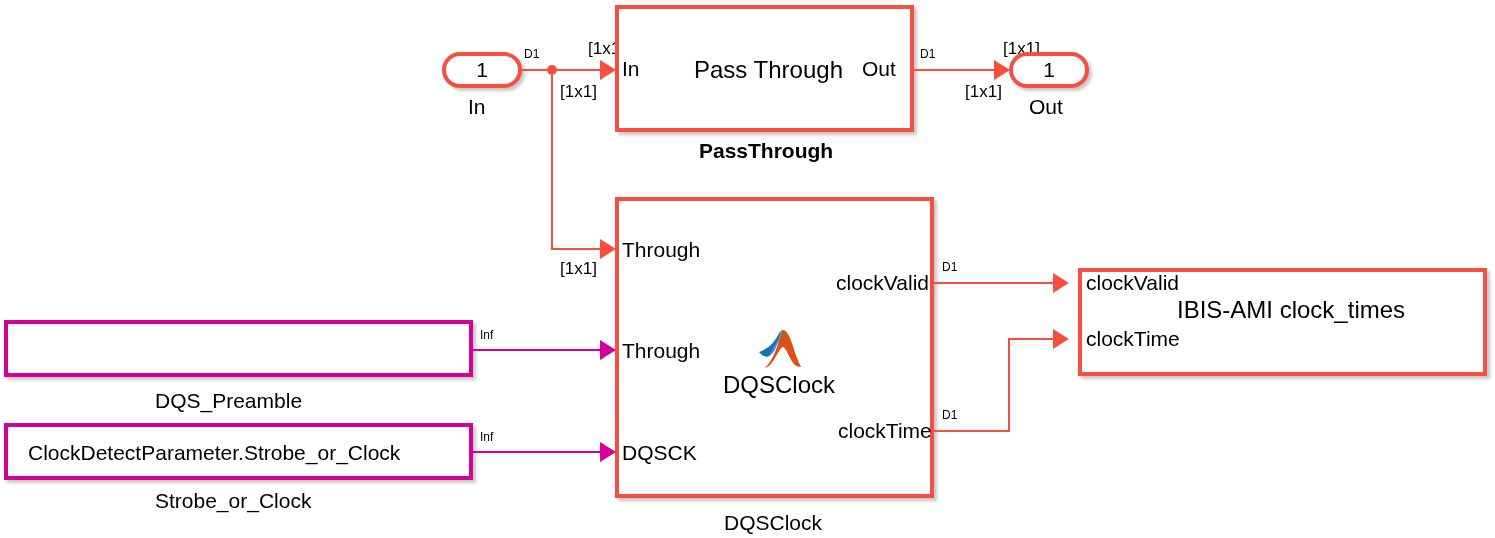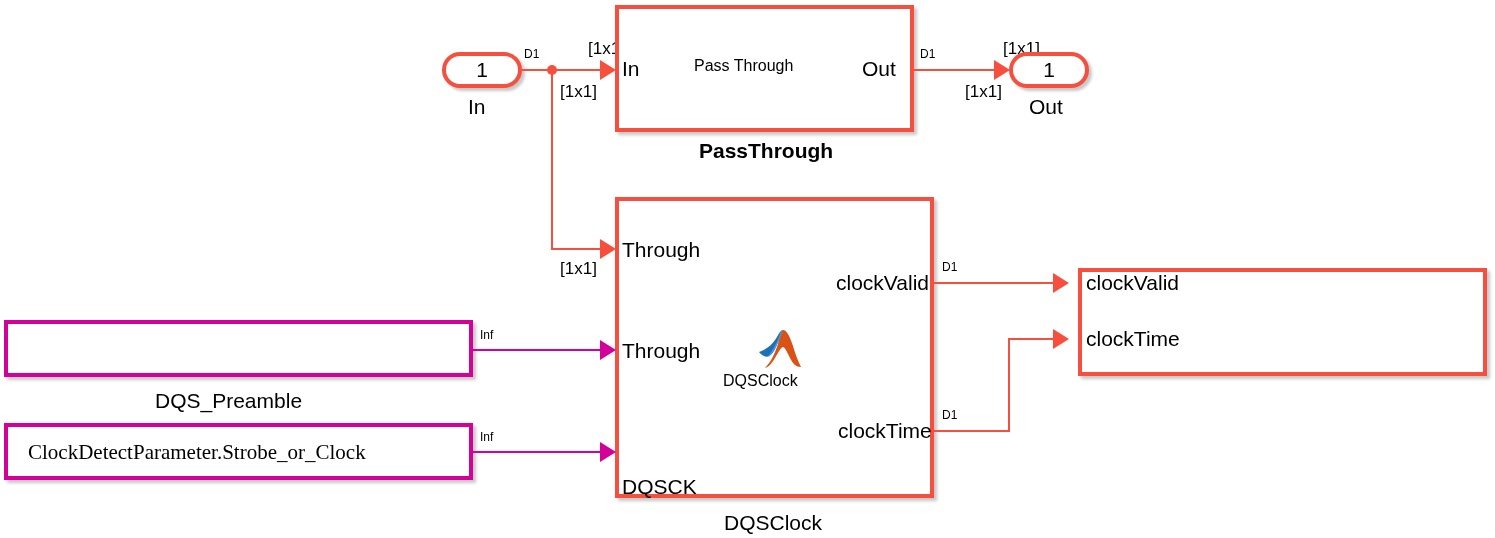--- a/index.html
+++ b/index.html
@@ -46,21 +46,21 @@
 
   
   .lbl {
     position: absolute;
     color: #000000;
     white-space: nowrap;
     line-height: 1;
   }
   .lbl-blockname { font-size: 21px; }
   .lbl-portname  { font-size: 21px; }
-  .lbl-title     { font-size: 16px; }
+  .lbl-title     { font-size: 24px; }
   .lbl-param     { font-size: 21px; }
   .lbl-sig       { font-size: 17px; }
   .lbl-dt        { font-size: 12px; }
 
   
   .wire-h, .wire-v {
     position: absolute;
     background: #f74f3d;
   }
   .wire-h { height: 2px; }
@@ -127,21 +127,21 @@
 
   <div class="wire-v" style="left:551px; top:69px; height:180px;"></div>
   <div class="wire-h" style="left:551px; top:248px; width:49px;"></div>
   <div class="arrow" style="left:600px; top:239px;"></div>
   <div class="lbl lbl-sig" style="left:560px; top:260px;">[1x1]</div>
 
   <div class="block" style="left:615px; top:197px; width:319px; height:301px;"></div>
 
   <div class="lbl lbl-portname" style="left:622px; top:239px;">Through</div>
   <div class="lbl lbl-portname" style="left:622px; top:340px;">Through</div>
-  <div class="lbl lbl-portname" style="left:622px; top:442px;margin-top:34px;">DQSCK</div>
+  <div class="lbl lbl-portname" style="left:622px; top:442px;">DQSCK</div>
 
   <div class="lbl lbl-portname" style="left:836px; top:272px;">clockValid</div>
   <div class="lbl lbl-portname" style="left:838px; top:420px;">clockTime</div>
 
   <div class="membrane" style="left:757px; top:327px; width:46px; height:46px;">
     <svg width="46" height="46" viewBox="0 0 46 46" xmlns="http://www.w3.org/2000/svg">
       <path d="M2 25 C10 22 15 18 20 10 C22 6 24 3 26 3 C24 8 21 16 18 22 C14 30 9 33 2 25 Z" fill="#1d6fb8"></path>
       <path d="M26 3 C30 3 33 10 36 19 C38 26 41 34 44 40 C39 40 36 37 33 31 C30 25 28 20 26 20
                C24 20 21 26 18 31 C15 36 12 40 8 41 C14 35 18 26 21 17 C23 9 24 3 26 3 Z" fill="#d95319"></path>
       <path d="M26 3 C24 8 21 16 18 22 C16 26 13 29 10 30 C15 25 19 17 22 10 C23 6 25 3 26 3 Z" fill="#4aa3df" opacity="0.85"></path>
@@ -151,33 +151,35 @@
   <div class="lbl lbl-blockname" style="left:724px; top:512px;">DQSClock</div>
 
   <div class="block param" style="left:4px; top:320px; width:469px; height:57px;"></div>
   <div class="lbl lbl-blockname" style="left:155px; top:390px;">DQS_Preamble</div>
 
   <div class="wire-h mag" style="left:473px; top:349px; width:127px;"></div>
   <div class="arrow mag" style="left:600px; top:340px;"></div>
   <div class="lbl lbl-dt" style="left:480px; top:329px;">Inf</div>
 
   <div class="block param" style="left:4px; top:423px; width:469px; height:57px;"></div>
-  <div class="lbl lbl-param" style="left:28px; top:442px;font-family:Liberation Serif, serif;">ClockDetectParameter.Strobe_or_Clock</div>
+  <div class="lbl lbl-param" style="left:28px; top:442px;">ClockDetectParameter.Strobe_or_Clock</div>
+  <div class="lbl lbl-blockname" style="left:155px; top:490px;">Strobe_or_Clock</div>
 
   <div class="wire-h mag" style="left:473px; top:451px; width:127px;"></div>
   <div class="arrow mag" style="left:600px; top:442px;"></div>
   <div class="lbl lbl-dt" style="left:480px; top:431px;">Inf</div>
 
   <div class="wire-h" style="left:934px; top:282px; width:129px;"></div>
   <div class="arrow" style="left:1053px; top:273px;"></div>
   <div class="lbl lbl-dt" style="left:942px; top:261px;">D1</div>
 
   <div class="wire-h" style="left:934px; top:430px; width:76px;"></div>
   <div class="wire-v" style="left:1008px; top:338px; height:94px;"></div>
   <div class="wire-h" style="left:1008px; top:338px; width:55px;"></div>
   <div class="arrow" style="left:1053px; top:329px;"></div>
   <div class="lbl lbl-dt" style="left:942px; top:409px;">D1</div>
 
   <div class="block" style="left:1078px; top:268px; width:409px; height:108px;"></div>
   <div class="lbl lbl-portname" style="left:1086px; top:272px;">clockValid</div>
+  <div class="lbl lbl-title" style="left:1177px; top:298px;">IBIS-AMI clock_times</div>
   <div class="lbl lbl-portname" style="left:1086px; top:328px;">clockTime</div>
 
 </div>
 
 </body></html>

